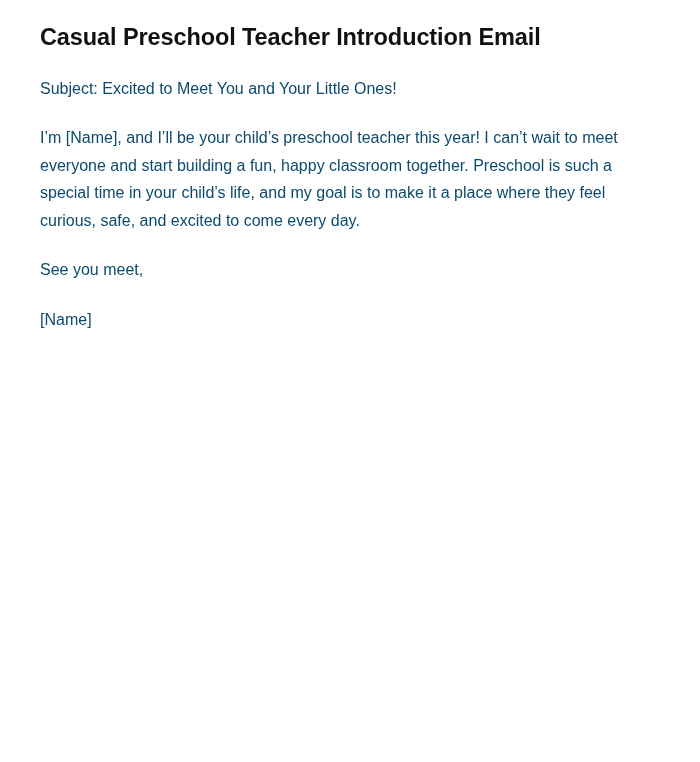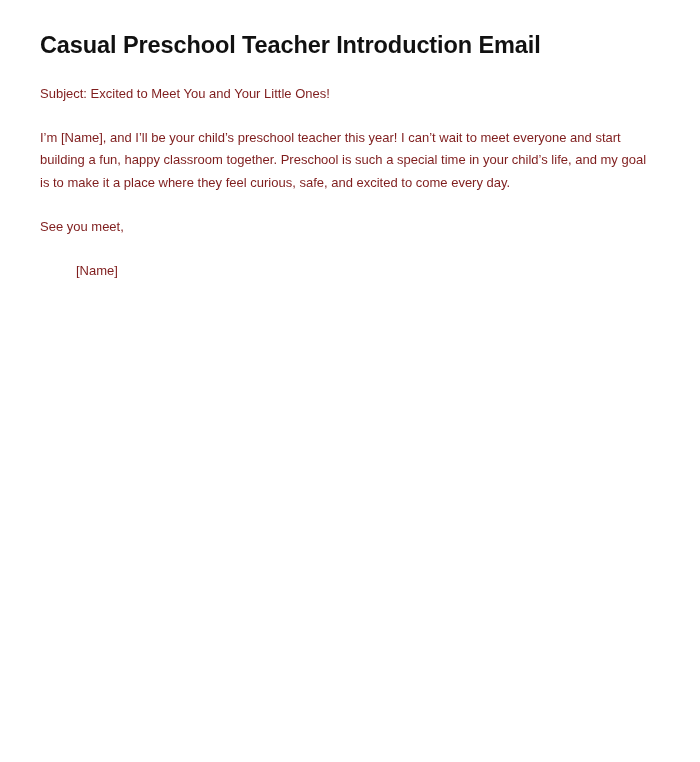--- a/index.html
+++ b/index.html
@@ -19,32 +19,31 @@
     width: 700px;
     min-height: 762px;
     padding: 22px 40px 20px 40px;
   }
   .doc-title {
     font-size: 23.5px;
     font-weight: bold;
     line-height: 1.3;
     letter-spacing: -0.1px;
     color: #111111;
-    margin: 8px 0 22px 0;
+    margin: 0 0 22px 0;
   }
   .para {
-    font-size: 13px;
+    font-size: 16px;
     line-height: 1.72;
-    color: #7f1d1d;
+    color: #0c4a6e;
     margin: 0 0 22px 0;
     max-width: 610px;
   }
   .para.last {
     margin-bottom: 0;
-    margin-left: 36px;
   }
 </style>
 </head>
 <body>
 
 <div class="page">
 
   <h1 class="doc-title">Casual Preschool Teacher Introduction Email</h1>
 
   <p class="para">Subject: Excited to Meet You and Your Little Ones!</p>

